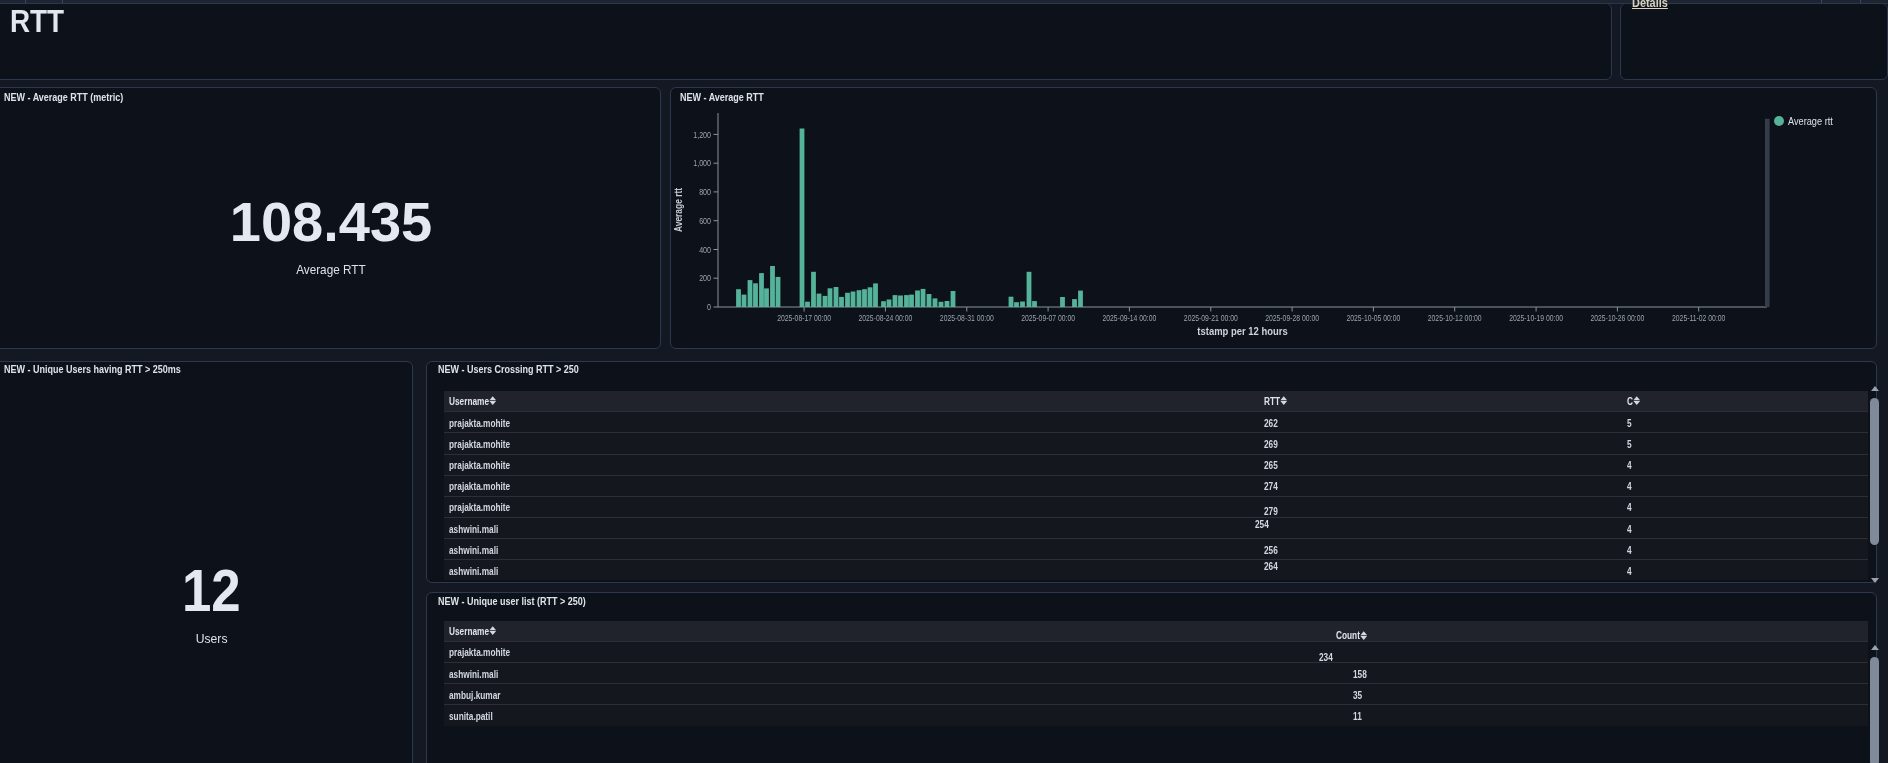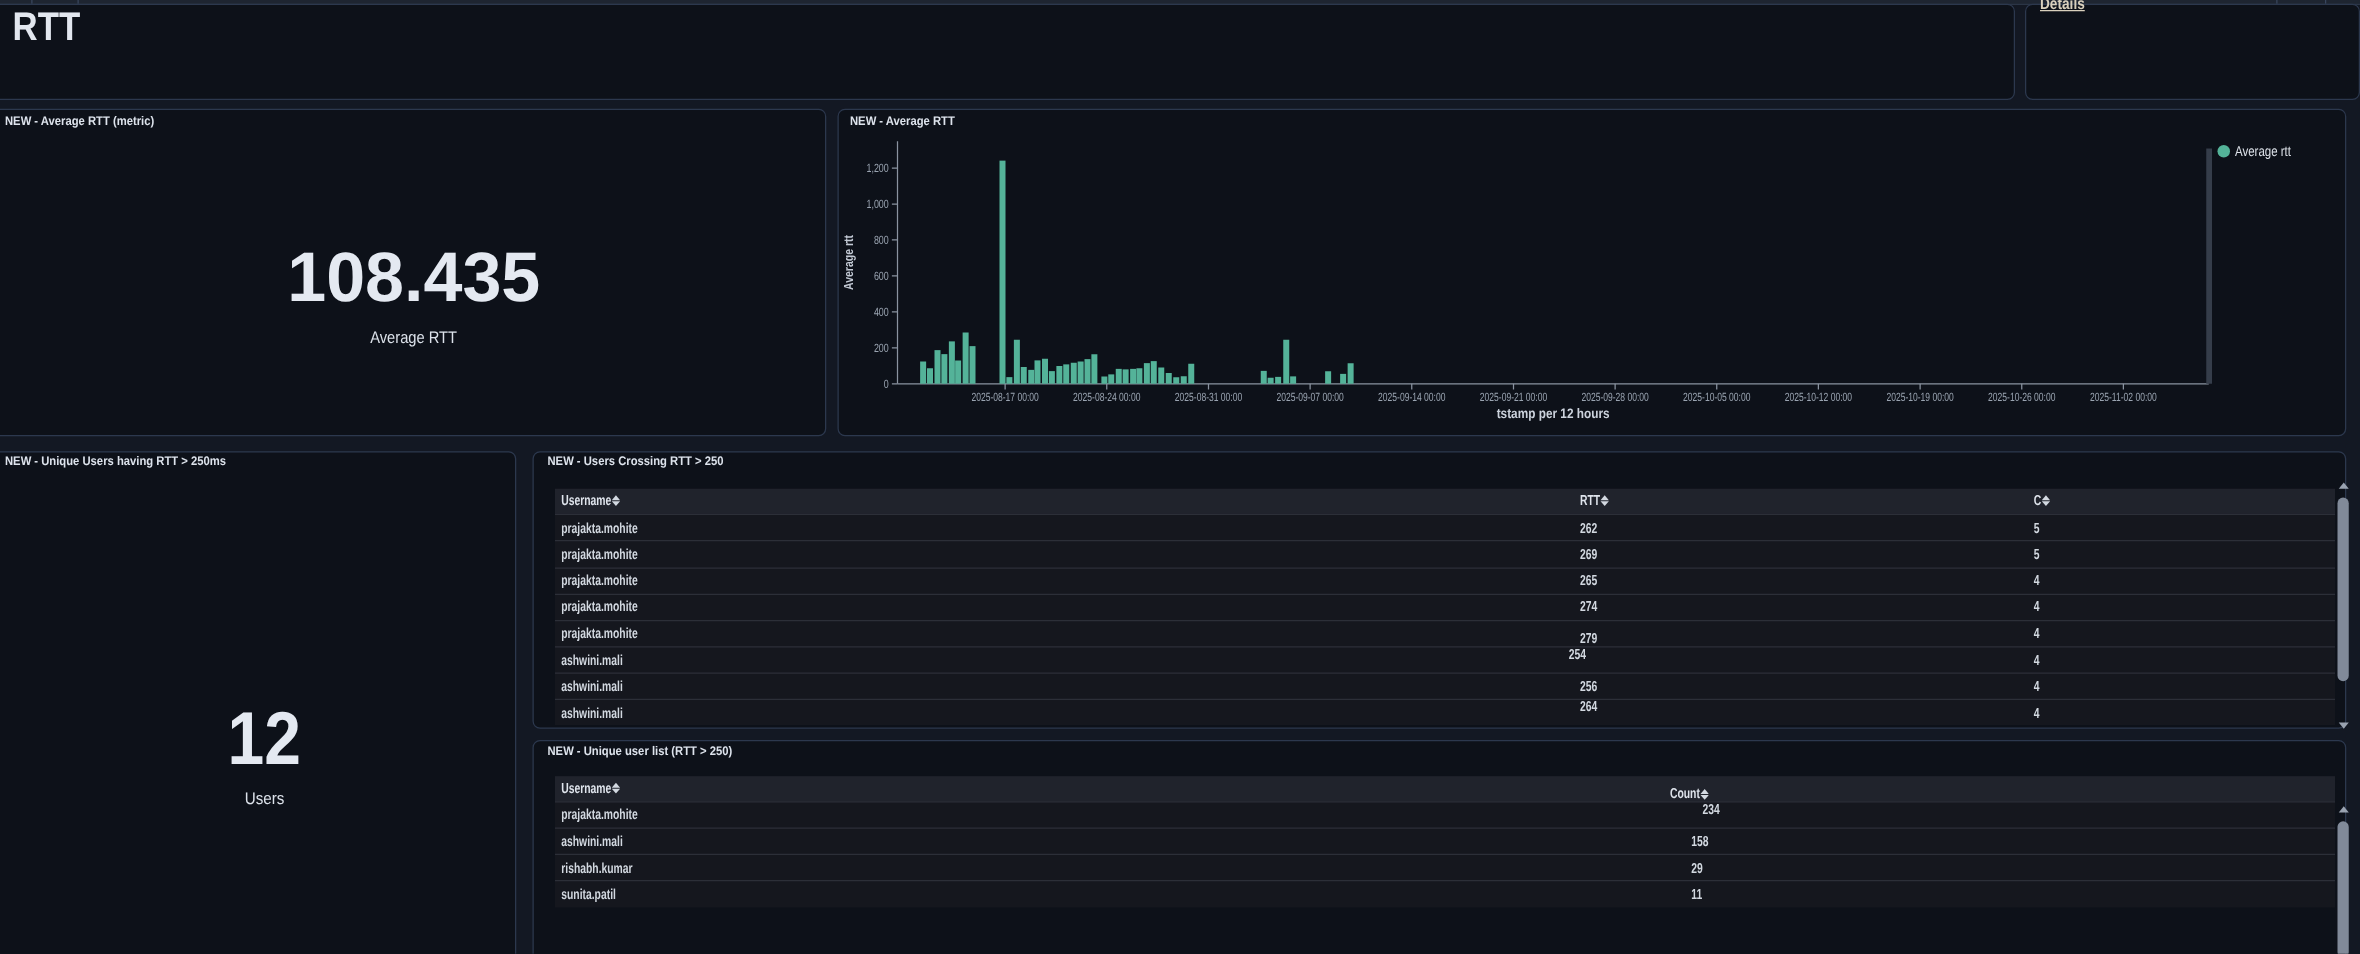--- a/index.html
+++ b/index.html
@@ -259,38 +259,38 @@
             <path d="M3.75 0.3 L7.1 4.2 L0.4 4.2 Z" fill="#d3d9e1"></path>
             <path d="M3.75 8.9 L7.1 5.0 L0.4 5.0 Z" fill="#d3d9e1"></path>
           </svg>
         </span>
       </div>
     </div>
     <div style="position:relative;height:21.3px;border-top:1px solid #2c2f38;box-sizing:border-box">
       <div style="position:absolute;left:5px;top:0;height:21.3px;display:flex;align-items:center">
         <span class="sx" style="transform:scaleX(0.72);font-size:11.5px;font-weight:bold;color:#d2d8e0;white-space:nowrap">prajakta.mohite</span>
       </div>
-      <div style="position:absolute;left:918px;top:0;height:21.3px;display:flex;align-items:flex-start">
+      <div style="position:absolute;left:875px;top:0;height:21.3px;display:flex;align-items:flex-end">
         <span class="sx" style="transform:scaleX(0.72);font-size:11.5px;font-weight:bold;color:#d2d8e0;white-space:nowrap">234</span>
       </div>
     </div>
     <div style="position:relative;height:21.3px;border-top:1px solid #2c2f38;box-sizing:border-box">
       <div style="position:absolute;left:5px;top:0;height:21.3px;display:flex;align-items:center">
         <span class="sx" style="transform:scaleX(0.72);font-size:11.5px;font-weight:bold;color:#d2d8e0;white-space:nowrap">ashwini.mali</span>
       </div>
       <div style="position:absolute;left:909.5px;top:0;height:21.3px;display:flex;align-items:center">
         <span class="sx" style="transform:scaleX(0.72);font-size:11.5px;font-weight:bold;color:#d2d8e0;white-space:nowrap">158</span>
       </div>
     </div>
     <div style="position:relative;height:21.3px;border-top:1px solid #2c2f38;box-sizing:border-box">
       <div style="position:absolute;left:5px;top:0;height:21.3px;display:flex;align-items:center">
-        <span class="sx" style="transform:scaleX(0.72);font-size:11.5px;font-weight:bold;color:#d2d8e0;white-space:nowrap">rishabh.kumar</span>
+        <span class="sx" style="transform:scaleX(0.72);font-size:11.5px;font-weight:bold;color:#d2d8e0;white-space:nowrap">ambuj.kumar</span>
       </div>
       <div style="position:absolute;left:909.5px;top:0;height:21.3px;display:flex;align-items:center">
-        <span class="sx" style="transform:scaleX(0.72);font-size:11.5px;font-weight:bold;color:#d2d8e0;white-space:nowrap">29</span>
+        <span class="sx" style="transform:scaleX(0.72);font-size:11.5px;font-weight:bold;color:#d2d8e0;white-space:nowrap">35</span>
       </div>
     </div>
     <div style="position:relative;height:21.3px;border-top:1px solid #2c2f38;box-sizing:border-box">
       <div style="position:absolute;left:5px;top:0;height:21.3px;display:flex;align-items:center">
         <span class="sx" style="transform:scaleX(0.72);font-size:11.5px;font-weight:bold;color:#d2d8e0;white-space:nowrap">sunita.patil</span>
       </div>
       <div style="position:absolute;left:909.5px;top:0;height:21.3px;display:flex;align-items:center">
         <span class="sx" style="transform:scaleX(0.72);font-size:11.5px;font-weight:bold;color:#d2d8e0;white-space:nowrap">11</span>
       </div>
     </div>

